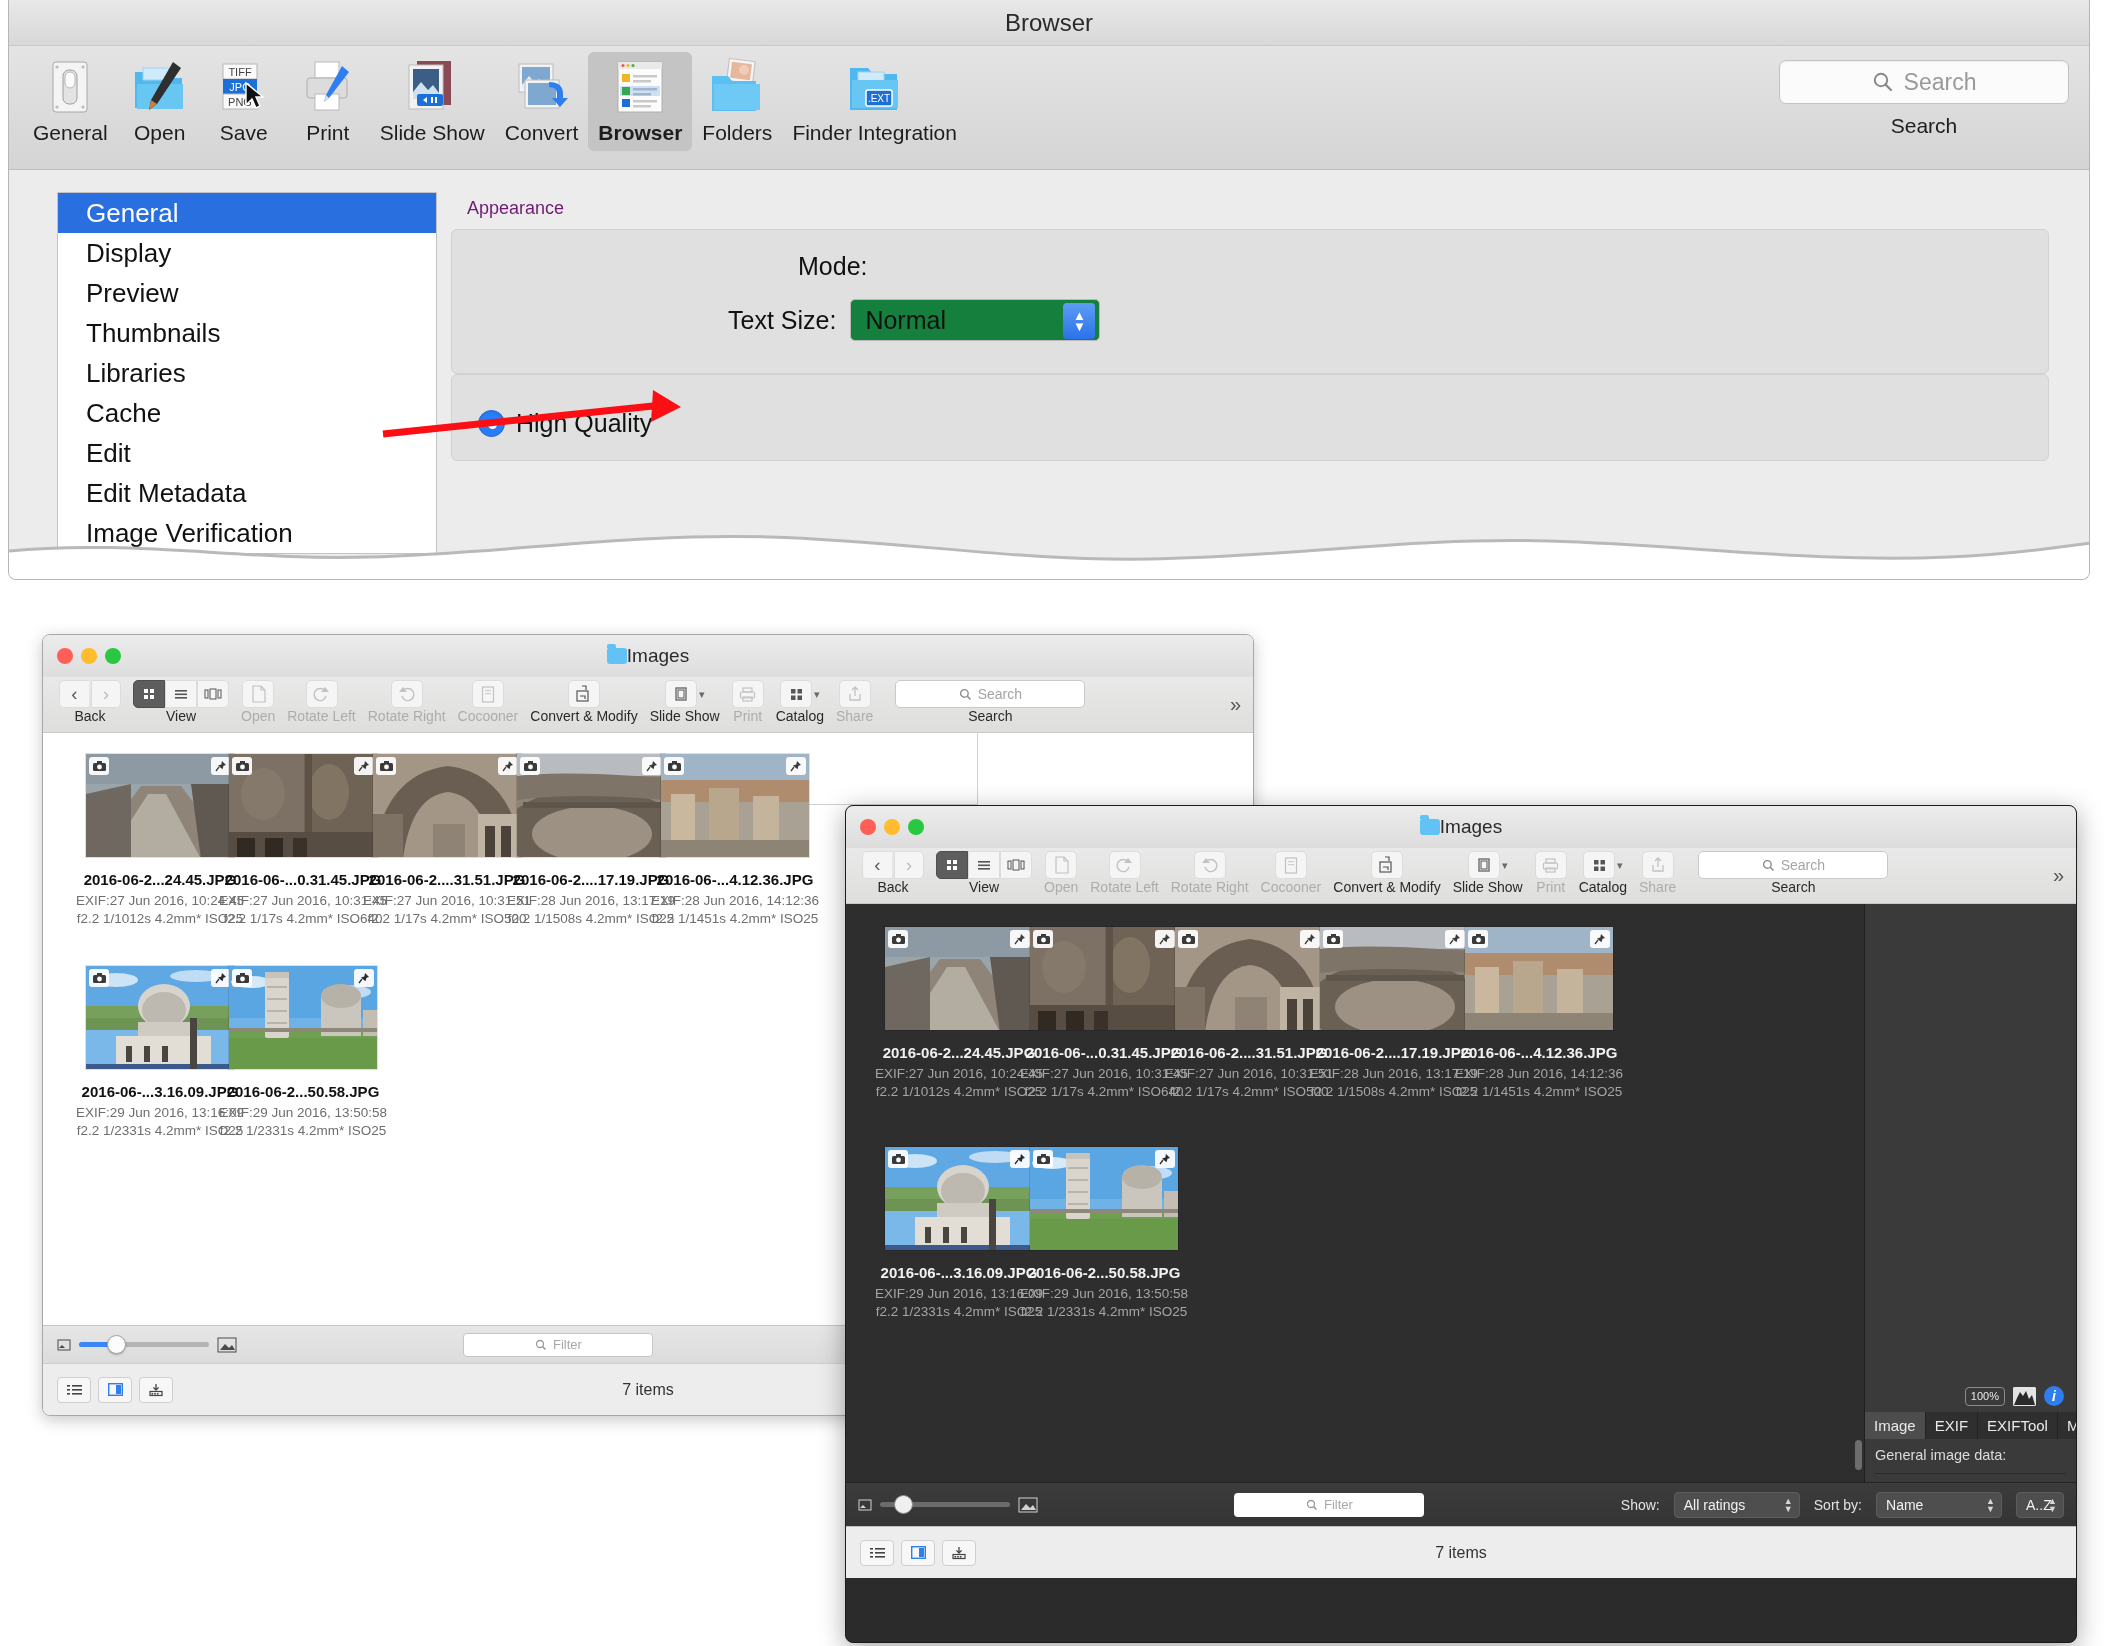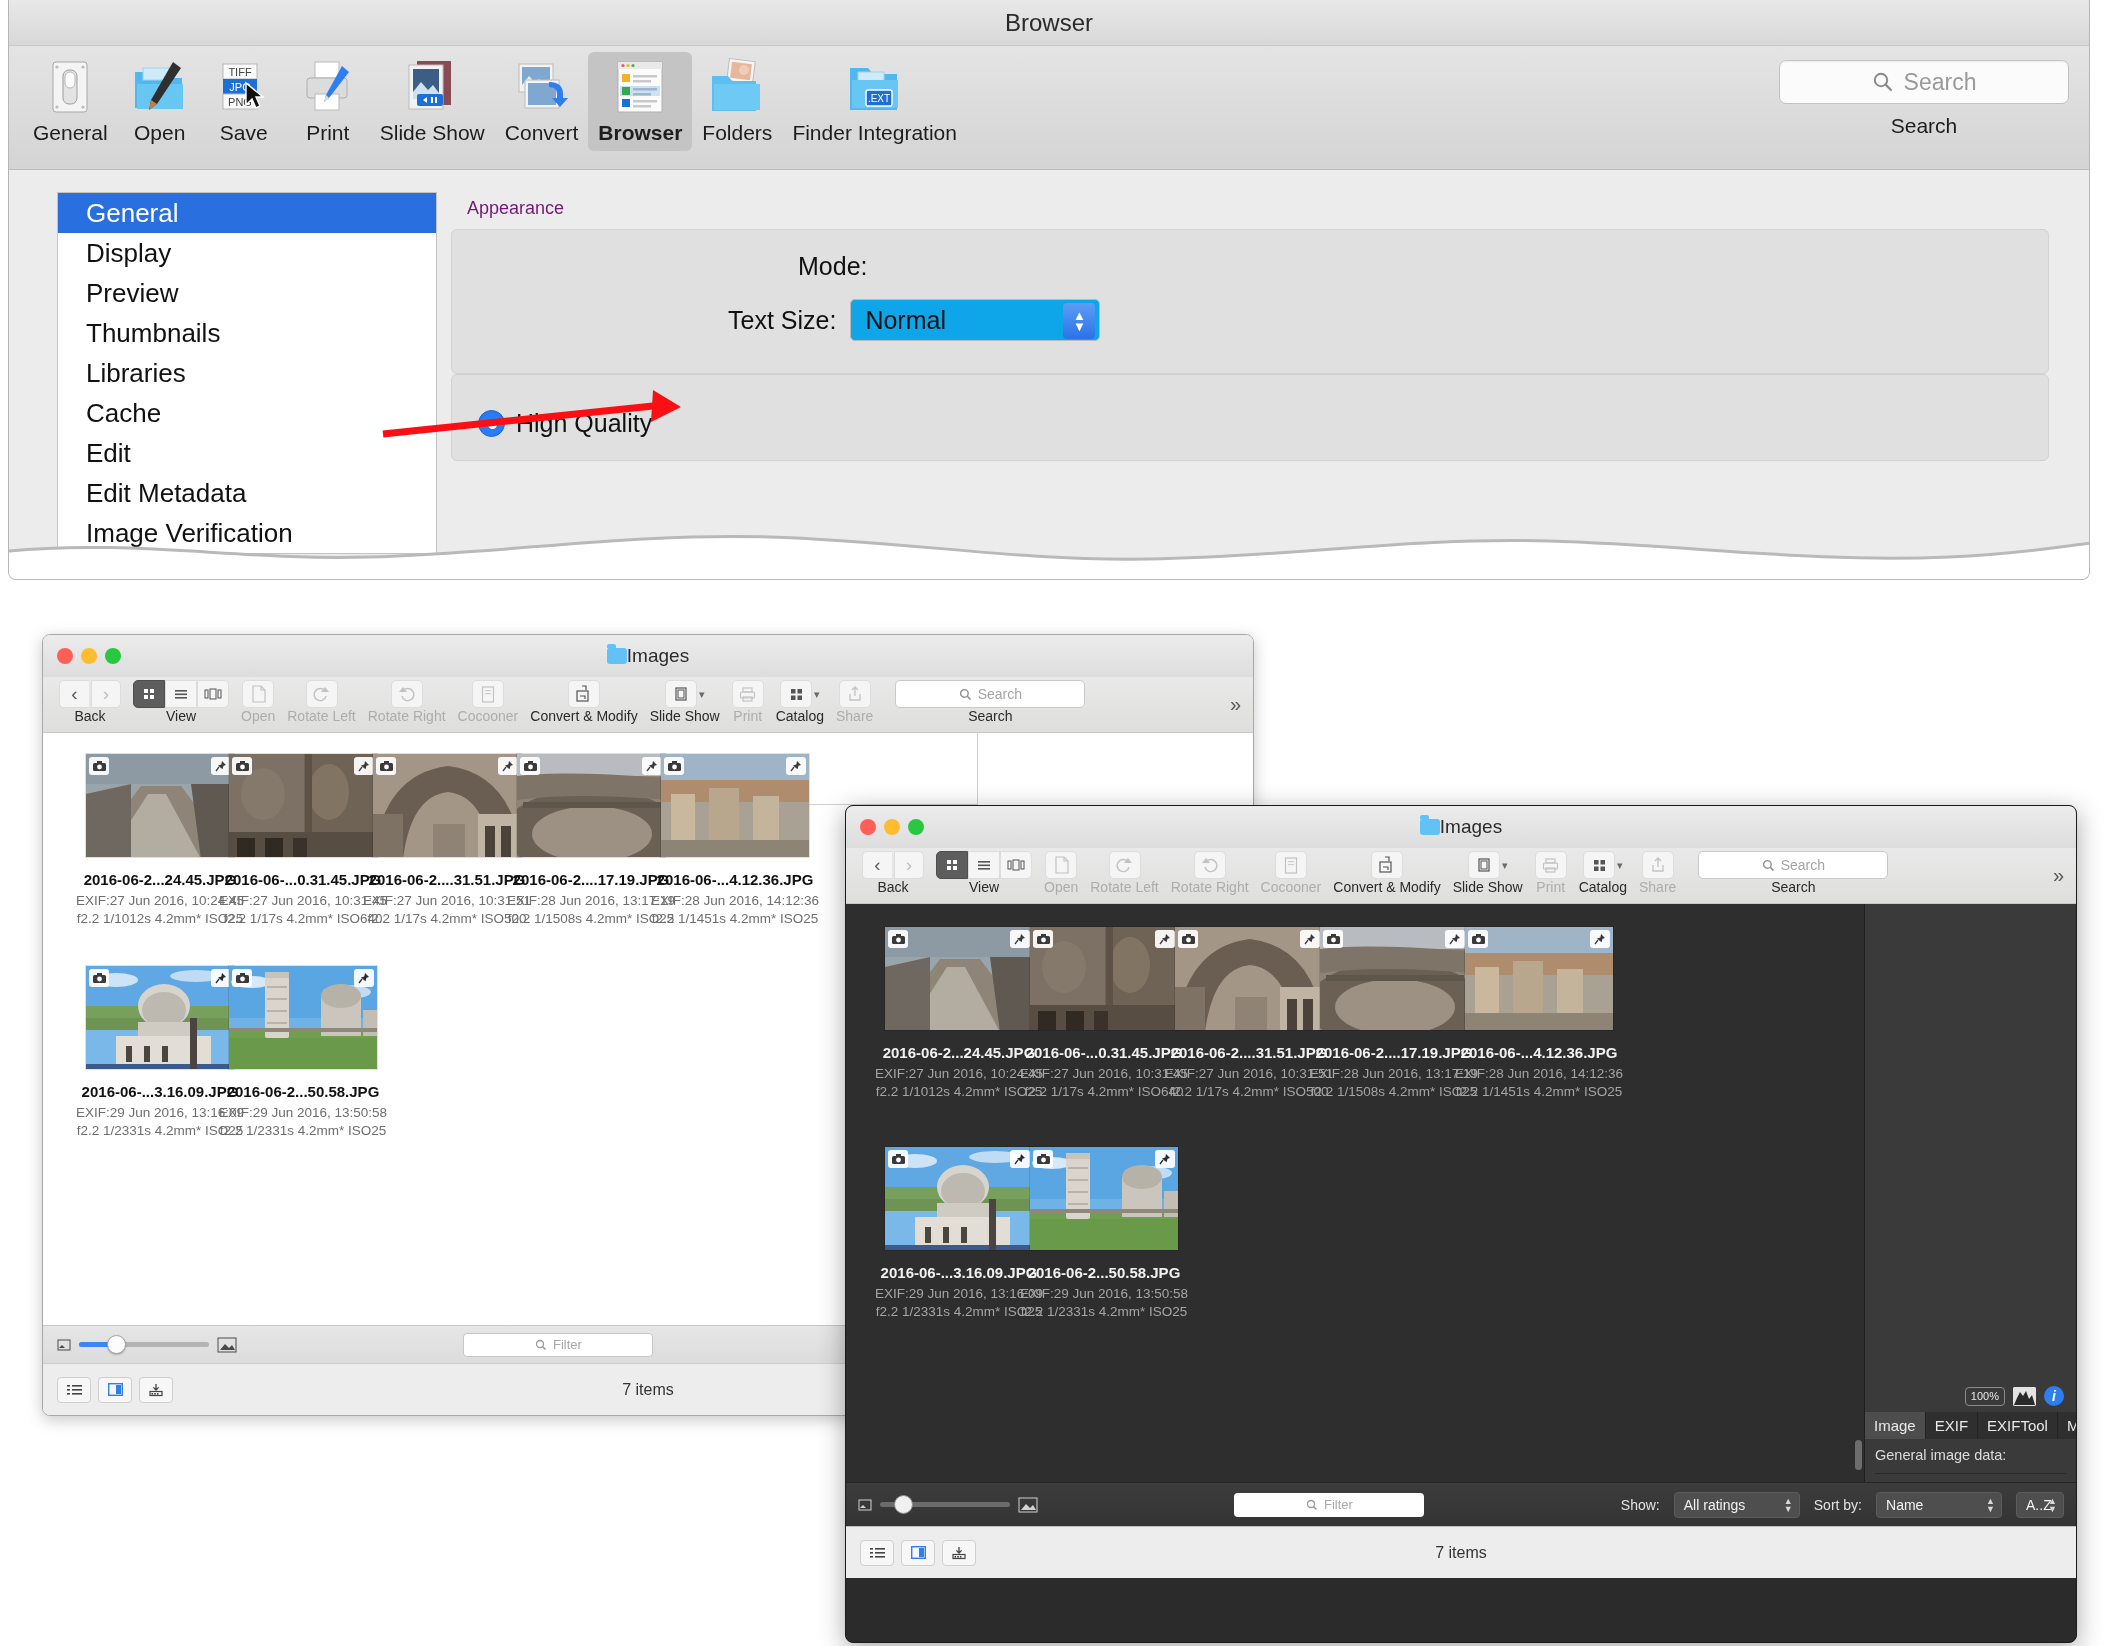--- a/index.html
+++ b/index.html
@@ -46,21 +46,21 @@
   .row{ display:flex; align-items:center; gap:14px; margin-bottom:10px; }
   .row .lbl{ font-size:25px; color:#111; }
   .mode-col{ display:flex; flex-direction:column; gap:8px; }
   .radio{ width:27px; height:27px; border-radius:50%; background:#fefefe;
     border:1px solid #a9a9a9; display:inline-block; position:relative; flex:none;
     box-shadow:inset 0 1px 2px rgba(0,0,0,.08); }
   .radio.on{ background:#2a7cf7; border-color:#1f66d0; }
   .radio.on::after{ content:""; position:absolute; left:9px; top:9px; width:9px;
     height:9px; border-radius:50%; background:#fff; }
   .opt{ display:flex; align-items:center; gap:11px; font-size:25px; color:#111; }
-  .popup{ width:250px; height:42px; background:#0ea5e9; border:1px solid #b9b9b9;
+  .popup{ width:250px; height:42px; background:#15803d; border:1px solid #b9b9b9;
     border-radius:5px; display:flex; align-items:center; padding-left:14px;
     font-size:25px; color:#111; position:relative; }
   .popup .stepper{ position:absolute; right:4px; top:3px; width:32px; height:36px;
     border-radius:4px; background:linear-gradient(#5e9df5,#2a72e8);
     display:flex; flex-direction:column; align-items:center; justify-content:center;
     color:#fff; font-size:13px; line-height:11px; }
   .arrow-svg{ position:absolute; left:372px; top:212px; pointer-events:none; }
   .torn{ position:absolute; left:0; right:0; bottom:0; height:62px; }
 
   

